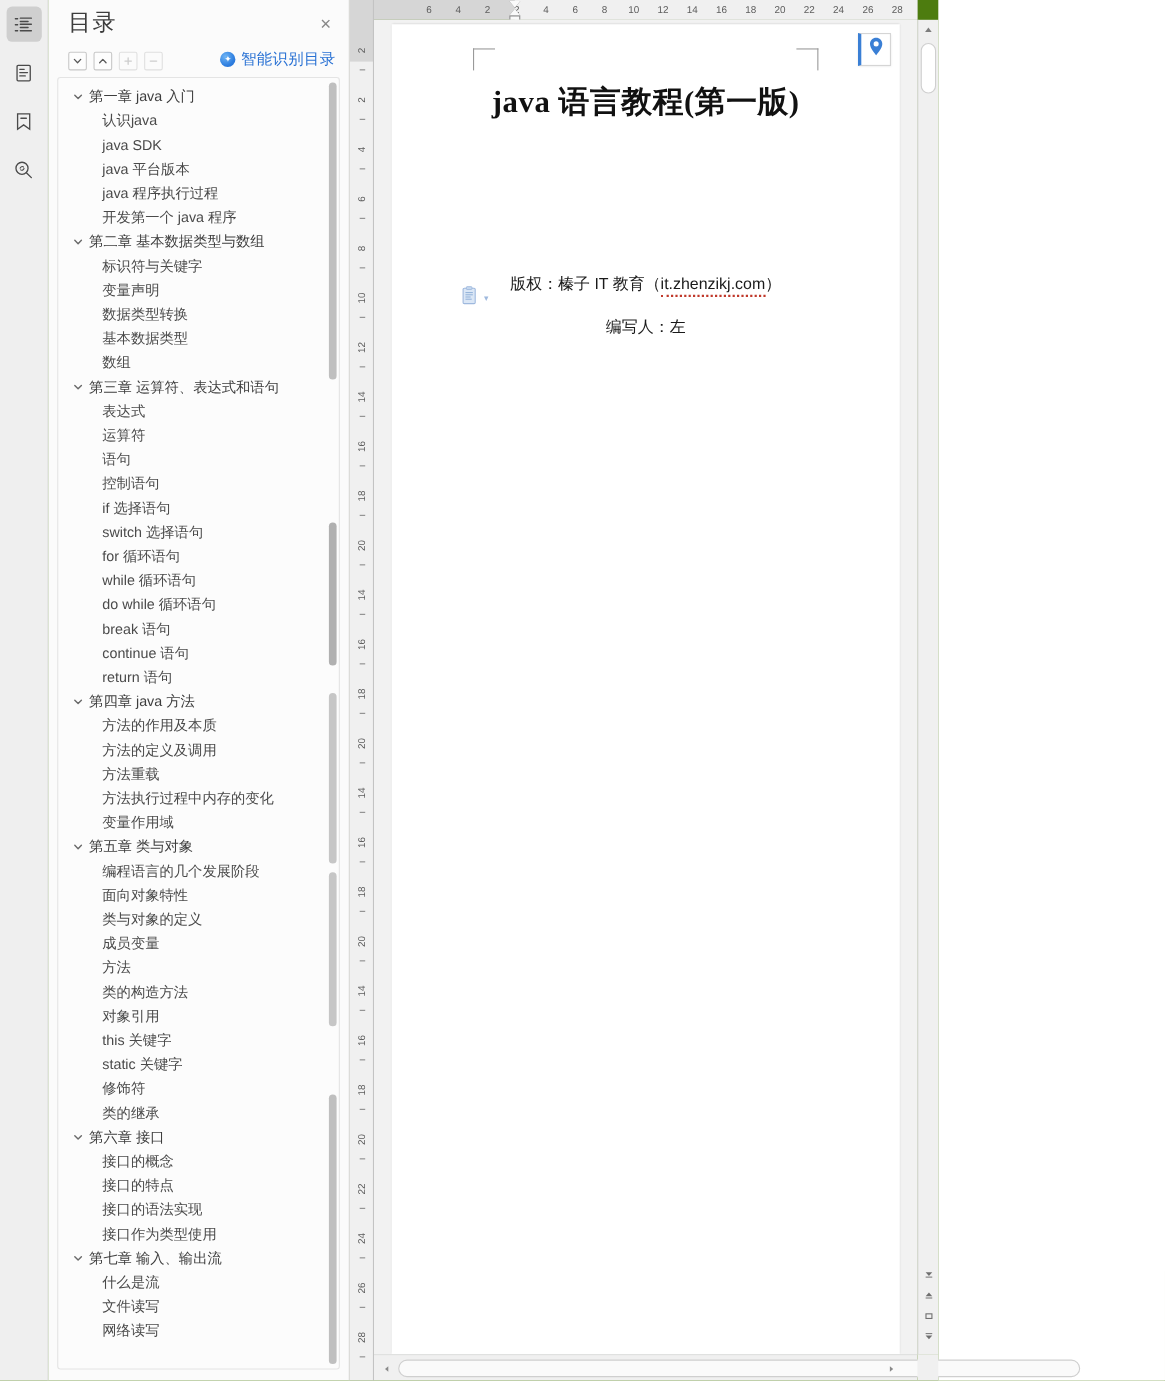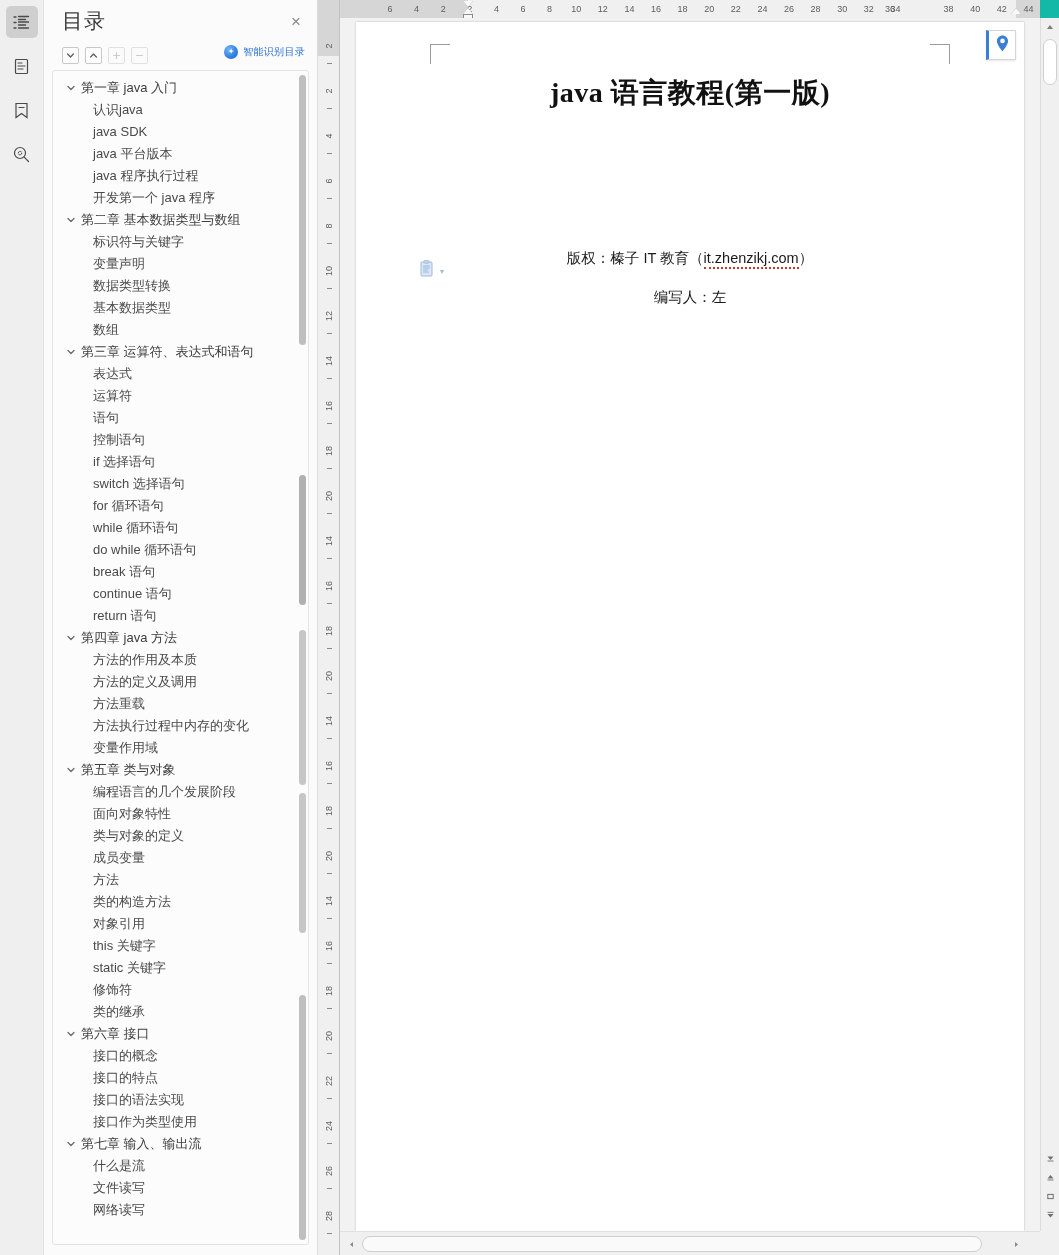--- a/index.html
+++ b/index.html
@@ -4,21 +4,21 @@
 <title>WPS Word — java 语言教程</title>
 <style>
   * { box-sizing: border-box; margin: 0; padding: 0; }
   html, body {
     width: 1059px; height: 1255px;
     overflow: hidden;
     background: #ffffff;
     font-family: "Liberation Sans", "DejaVu Sans", sans-serif;
     -webkit-font-smoothing: antialiased;
   }
-  #app { position: relative; width: 1059px; height: 1255px; background: #14b8a6; }
+  #app { position: relative; width: 853px; height: 1255px; background: #4d7c0f; }
 
   
   .rail {
     position: absolute; left: 0; top: 0; width: 44px; height: 1255px;
     background: #efefef; border-right: 1px solid #e2e2e2;
     display: flex; flex-direction: column; align-items: center;
     padding-top: 6px;
   }
   .rail-btn {
     width: 32px; height: 32px; margin-bottom: 12px;
@@ -63,21 +63,21 @@
     display: flex; align-items: center; gap: 5px; cursor: pointer;
   }
   .smart-dot {
     width: 14px; height: 14px; border-radius: 50%;
     background: radial-gradient(circle at 35% 32%, #6fb5f5 0%, #2f7fe0 60%, #1f6bd0 100%);
     display:flex; align-items:center; justify-content:center;
   }
   .smart-dot span {
     color:#fff; font-size:8px; line-height:1;
   }
-  .smart-label { font-size: 10px; color: #2a72d4; letter-spacing:.3px; }
+  .smart-label { font-size: 14px; color: #2a72d4; letter-spacing:.3px; }
 
   .toc-box {
     position: absolute; left: 8px; top: 70px; right: 8px; bottom: 10px;
     background: #fcfcfc; border: 1px solid #e4e4e4; border-radius: 3px;
     overflow: hidden;
   }
   .toc-scroll {
     position: absolute; inset: 0; overflow: hidden;
     padding: 6px 0 0 0;
   }

